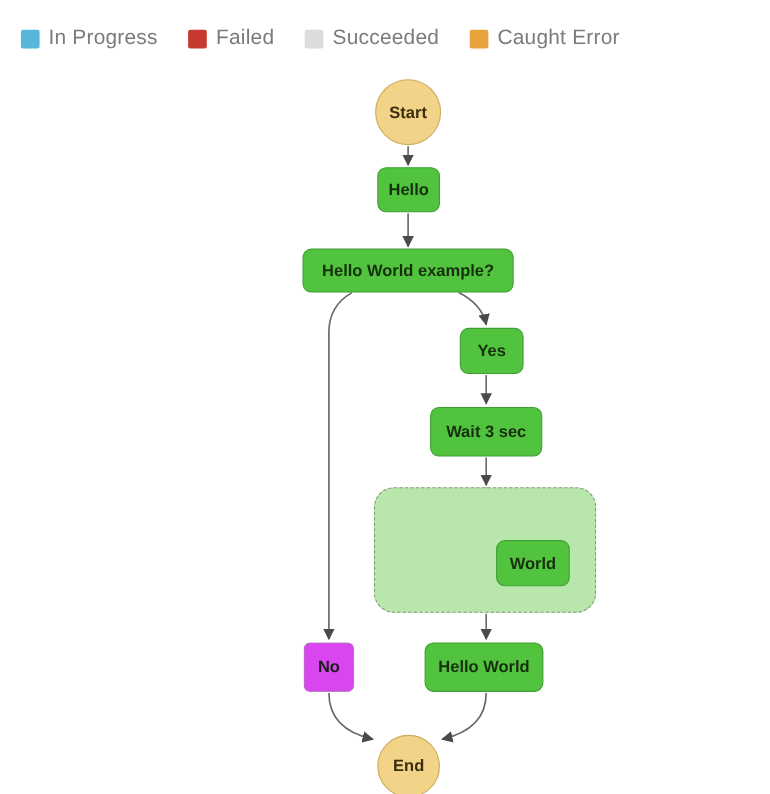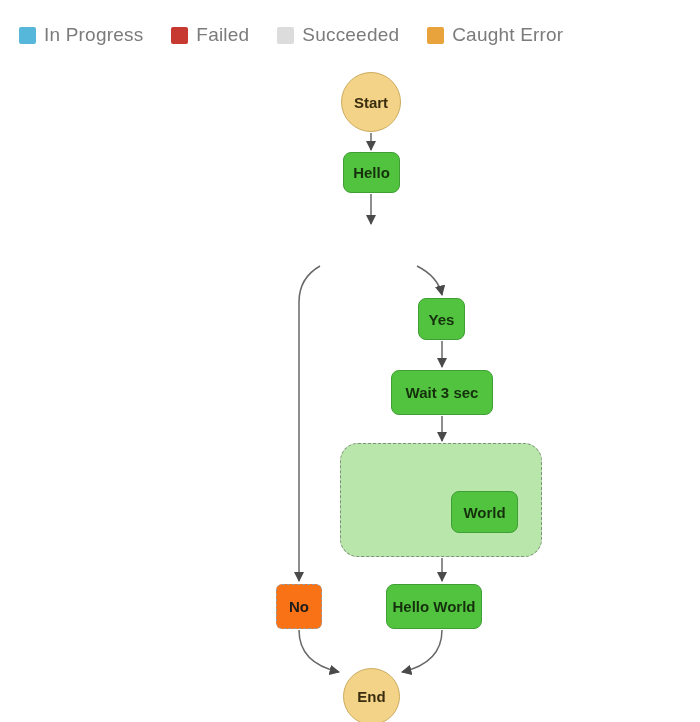--- a/index.html
+++ b/index.html
@@ -22,21 +22,21 @@
     position:absolute;display:flex;align-items:center;justify-content:center;
     box-sizing:border-box;font-weight:700;font-size:15px;color:#16300e;cursor:pointer;
   }
   .node-green{
     background:#52c33e;border:1.5px solid #3f9e34;border-radius:8px;
   }
   .node-terminal{
     background:#f2d387;border:1.5px solid #ccab5e;border-radius:50%;color:#3a2d10;
   }
   .node-skipped{
-    background:#f97316;border:1.5px dashed #9a9a9a;border-radius:6px;color:#1c1c1c;
+    background:#d946ef;border:1.5px dashed #9a9a9a;border-radius:6px;color:#1c1c1c;
   }
   .parallel-group{
     position:absolute;box-sizing:border-box;background:#b9e7ab;
     border:1.5px dashed #7f917a;border-radius:18px;
   }
 </style>
 </head>
 <body>
 
 <div class="canvas">
@@ -81,27 +81,28 @@
       <path d="M442 630 C442 652 428 666 402 672" marker-end="url(#arrow)"></path>
     </g>
   </svg>
 
   <div class="parallel-group" style="left:340px;top:443px;width:202px;height:114px;"></div>
 
   <div class="node node-terminal" style="left:341px;top:72px;width:60px;height:60px;">Start</div>
 
   <div class="node node-green" style="left:343px;top:152px;width:57px;height:41px;">Hello</div>
 
+  <div class="node node-green" style="left:275px;top:226px;width:192px;height:40px;">Hello World example?</div>
 
-  <div class="node node-green" style="left:418px;top:298px;width:47px;height:42px;">Yes</div>
+  <div class="node node-green" style="left:418px;top:298px;width:58px;height:42px;">Yes</div>
 
   <div class="node node-green" style="left:391px;top:370px;width:102px;height:45px;">Wait 3 sec</div>
 
 
   <div class="node node-green" style="left:451px;top:491px;width:67px;height:42px;">World</div>
 
   <div class="node node-skipped" style="left:276px;top:584px;width:46px;height:45px;">No</div>
 
-  <div class="node node-green" style="left:386px;top:584px;width:96px;height:45px;">Hello World</div>
+  <div class="node node-green" style="left:386px;top:584px;width:108px;height:45px;">Hello World</div>
 
   <div class="node node-terminal" style="left:343px;top:668px;width:57px;height:57px;">End</div>
 
 </div>
 
 </body></html>

